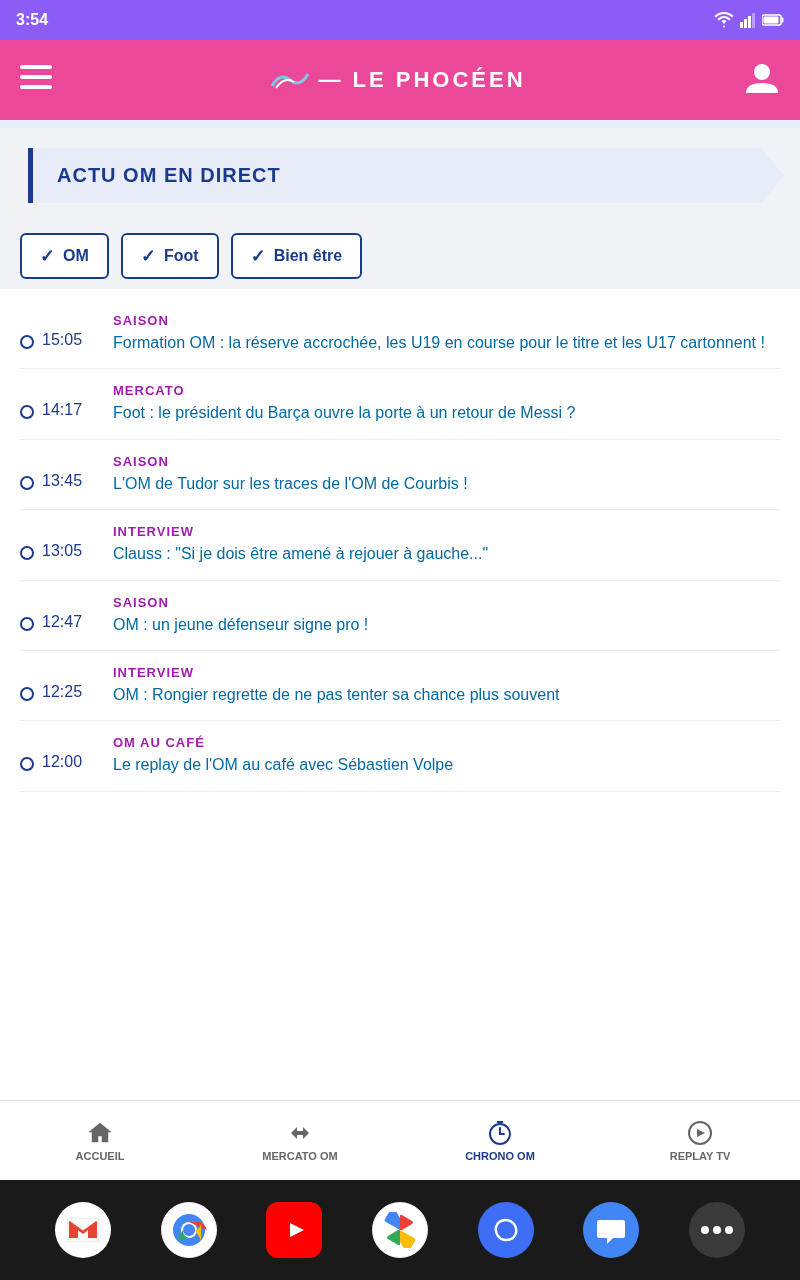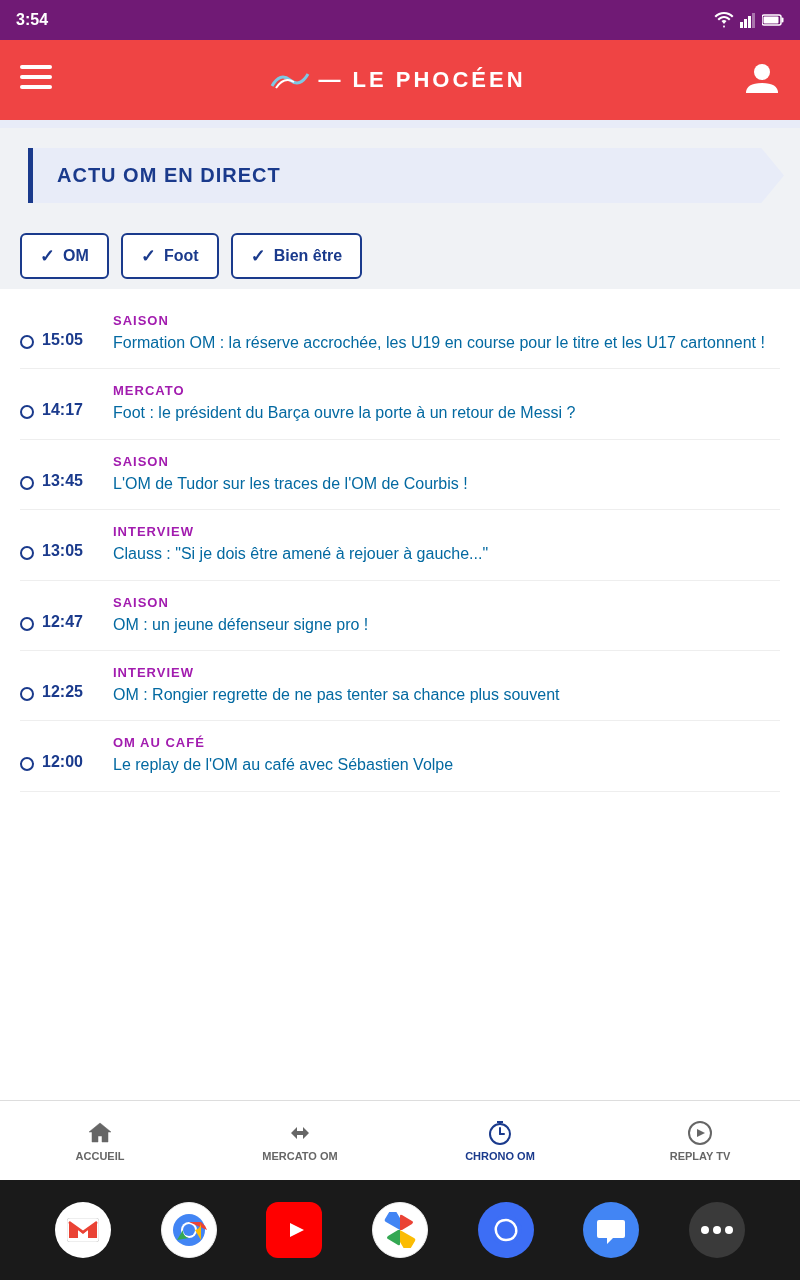--- a/index.html
+++ b/index.html
@@ -8,42 +8,42 @@
       font-family: 'Arial', sans-serif;
       background: #f0f2f5;
       width: 800px;
       min-height: 1280px;
       display: flex;
       flex-direction: column;
     }
 
     
     .status-bar {
-      background: #701a75;
+      background: #8b5cf6;
       color: white;
       display: flex;
       justify-content: space-between;
       align-items: center;
       padding: 20px 16px;
       height: 40px;
     }
     .status-time {
       font-size: 16px;
       font-weight: bold;
     }
     .status-icons {
       display: flex;
       gap: 6px;
       align-items: center;
     }
     .status-icons svg { fill: white; }
 
     
     .header {
-      background: #ef4444;
+      background: #ec4899;
       display: flex;
       align-items: center;
       justify-content: space-between;
       padding: 10px 20px;
       height: 80px;
       text-align: right;
     }
     .hamburger-icon {
       color: white;
       font-size: 28px;
@@ -124,21 +124,21 @@
       border-radius: 50%;
       border: 2px solid #1a3a8c;
       background: white;
       flex-shrink: 0;
       margin-top: 22px;
       margin-right: 0;
     }
     .news-time {
       color: #1a3a8c;
       font-size: 16px;
-      font-weight: bold;
+      font-weight: normal;
       min-width: 55px;
       margin-left: 8px;
       margin-top: 18px;
       flex-shrink: 0;
     }
     .news-content {
       flex: 1;
       padding-left: 16px;
     }
     .news-category {

